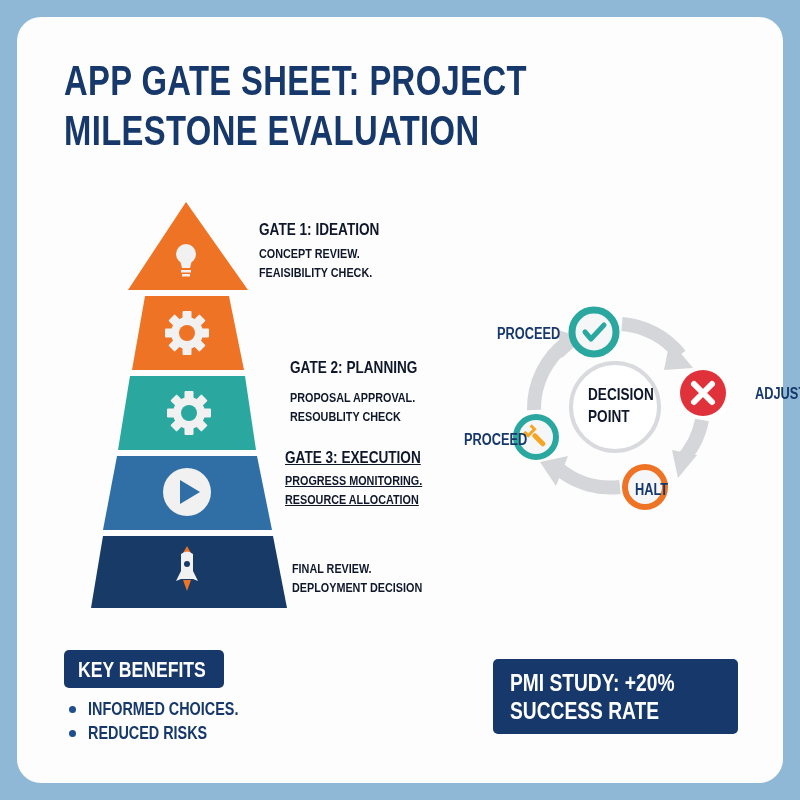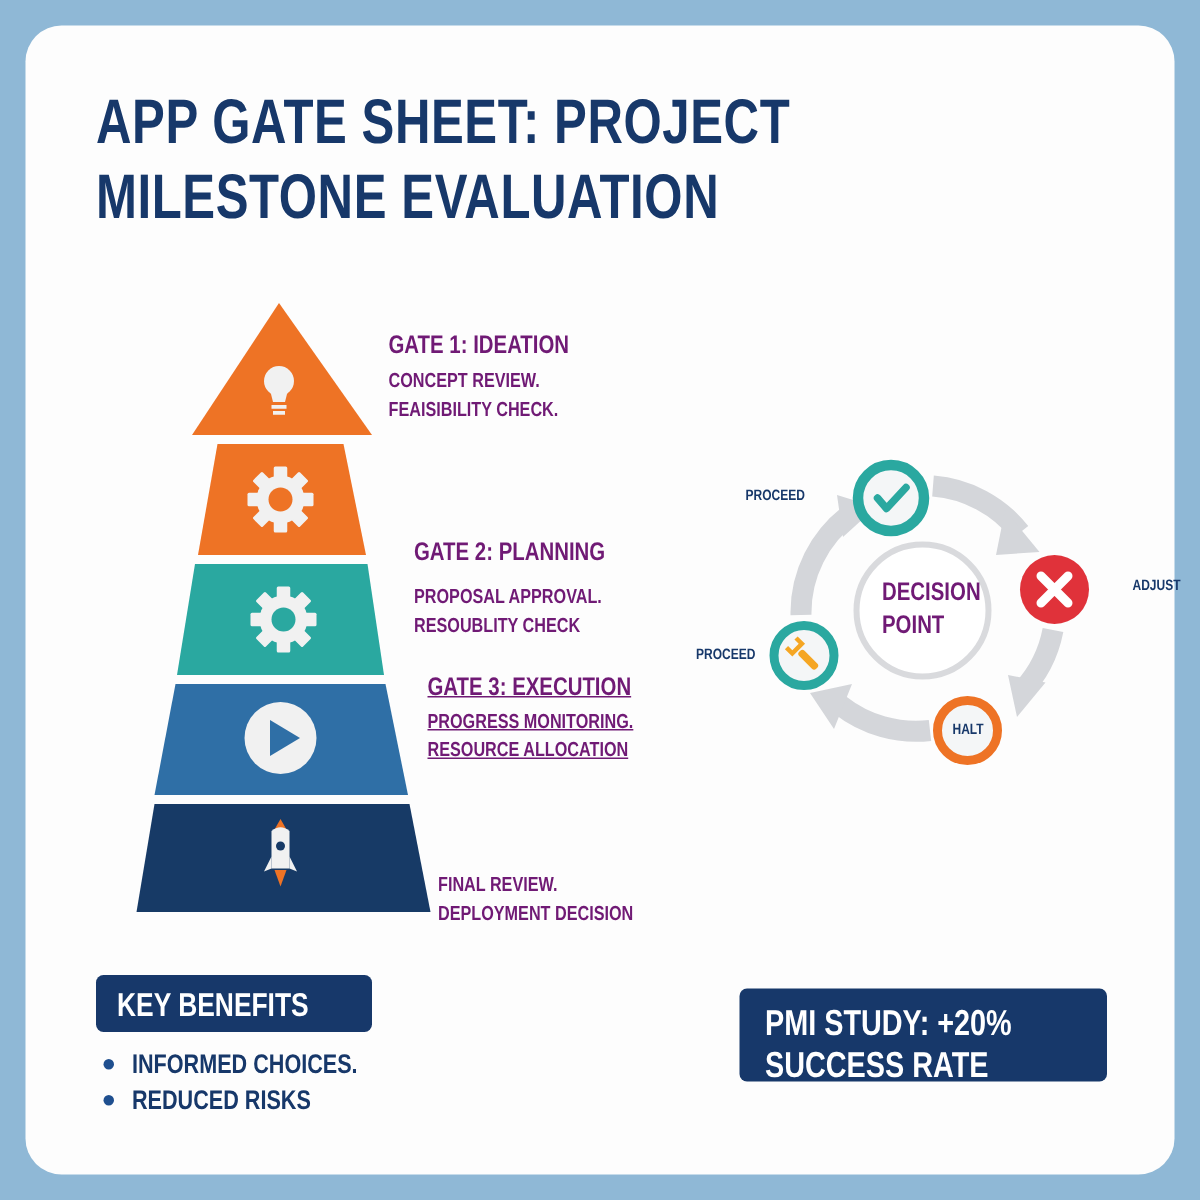--- a/index.html
+++ b/index.html
@@ -18,53 +18,53 @@
     color: #17386a; font-weight: bold; font-size: 42px; line-height: 50px;
     letter-spacing: 0.5px;
     transform: scaleX(0.78); transform-origin: left top;
     white-space: nowrap;
   }
   .title div { display: block; }
   .cond {
     transform: scaleX(0.8); transform-origin: left top; white-space: nowrap;
   }
   .gate-label {
-    position: absolute; color: #701a75; font-weight: bold;
+    position: absolute; color: #0f172a; font-weight: bold;
   }
   .gate-title { font-size: 17px; line-height: 20px; }
   .gate-desc { font-size: 13.5px; line-height: 19px; }
   svg { position: absolute; left: 0; top: 0; }
   .benefits-badge {
-    position: absolute; left: 64px; top: 650px; width: 184px; height: 38px;
+    position: absolute; left: 64px; top: 650px; width: 160px; height: 38px;
     background: #17386a; border-radius: 5px;
   }
   .benefits-badge span {
     position: absolute; left: 14px; top: 8px;
     color: #fff; font-weight: bold; font-size: 22px; line-height: 24px;
   }
   .benefit-list { position: absolute; left: 66px; top: 698px; }
   .benefit {
     position: relative; height: 24px; color: #17386a; font-weight: bold;
     font-size: 18px; line-height: 22px;
   }
   .benefit .dot {
     position: absolute; left: 3px; top: 8px; width: 7px; height: 7px;
     border-radius: 50%; background: #1f4f8f;
   }
   .benefit .txt { position: absolute; left: 22px; top: 0; }
   .pmi {
-    position: absolute; left: 493px; top: 659px; width: 245px; height: 62px;
+    position: absolute; left: 493px; top: 659px; width: 245px; height: 75px;
     background: #17386a; border-radius: 5px;
   }
   .pmi .txt {
     position: absolute; left: 17px; top: 10px; color: #fff; font-weight: bold;
     font-size: 24px; line-height: 28px;
   }
   .cyc-label {
-    position: absolute; color: #17386a; font-weight: bold; font-size: 10px;
+    position: absolute; color: #17386a; font-weight: bold; font-size: 16px;
   }
 </style>
 </head>
 <body>
 
 <div class="card"></div>
 
 <div class="title">
   <div>APP GATE SHEET: PROJECT</div>
   <div>MILESTONE EVALUATION</div>
@@ -171,37 +171,37 @@
 </svg>
 
 <div class="gate-label" style="left:259px; top:220px;">
   <div class="cond">
     <div class="gate-title">GATE 1: IDEATION</div>
     <div class="gate-desc" style="margin-top:4px">CONCEPT REVIEW.</div>
     <div class="gate-desc">FEAISIBILITY CHECK.</div>
   </div>
 </div>
 
-<div class="gate-label" style="left:276px; top:358px;">
+<div class="gate-label" style="left:290px; top:358px;">
   <div class="cond">
     <div class="gate-title">GATE 2: PLANNING</div>
     <div class="gate-desc" style="margin-top:10px">PROPOSAL APPROVAL.</div>
     <div class="gate-desc">RESOUBLITY CHECK</div>
   </div>
 </div>
 
 <div class="gate-label" style="left:285px; top:448px;text-decoration:underline;">
   <div class="cond">
     <div class="gate-title">GATE 3: EXECUTION</div>
     <div class="gate-desc" style="margin-top:3px">PROGRESS MONITORING.</div>
     <div class="gate-desc">RESOURCE ALLOCATION</div>
   </div>
 </div>
 
-<div class="gate-label" style="left:292px; top:580px;">
+<div class="gate-label" style="left:292px; top:559px;">
   <div class="cond">
     <div class="gate-desc">FINAL REVIEW.</div>
     <div class="gate-desc">DEPLOYMENT DECISION</div>
   </div>
 </div>
 
 <div class="gate-label" style="left:580px; top:384px; width:80px; text-align:left;">
   <div style="transform:scaleX(0.8); transform-origin:center top; font-size:17px; line-height:22px;">
     <div>DECISION</div>
     <div>POINT</div>

